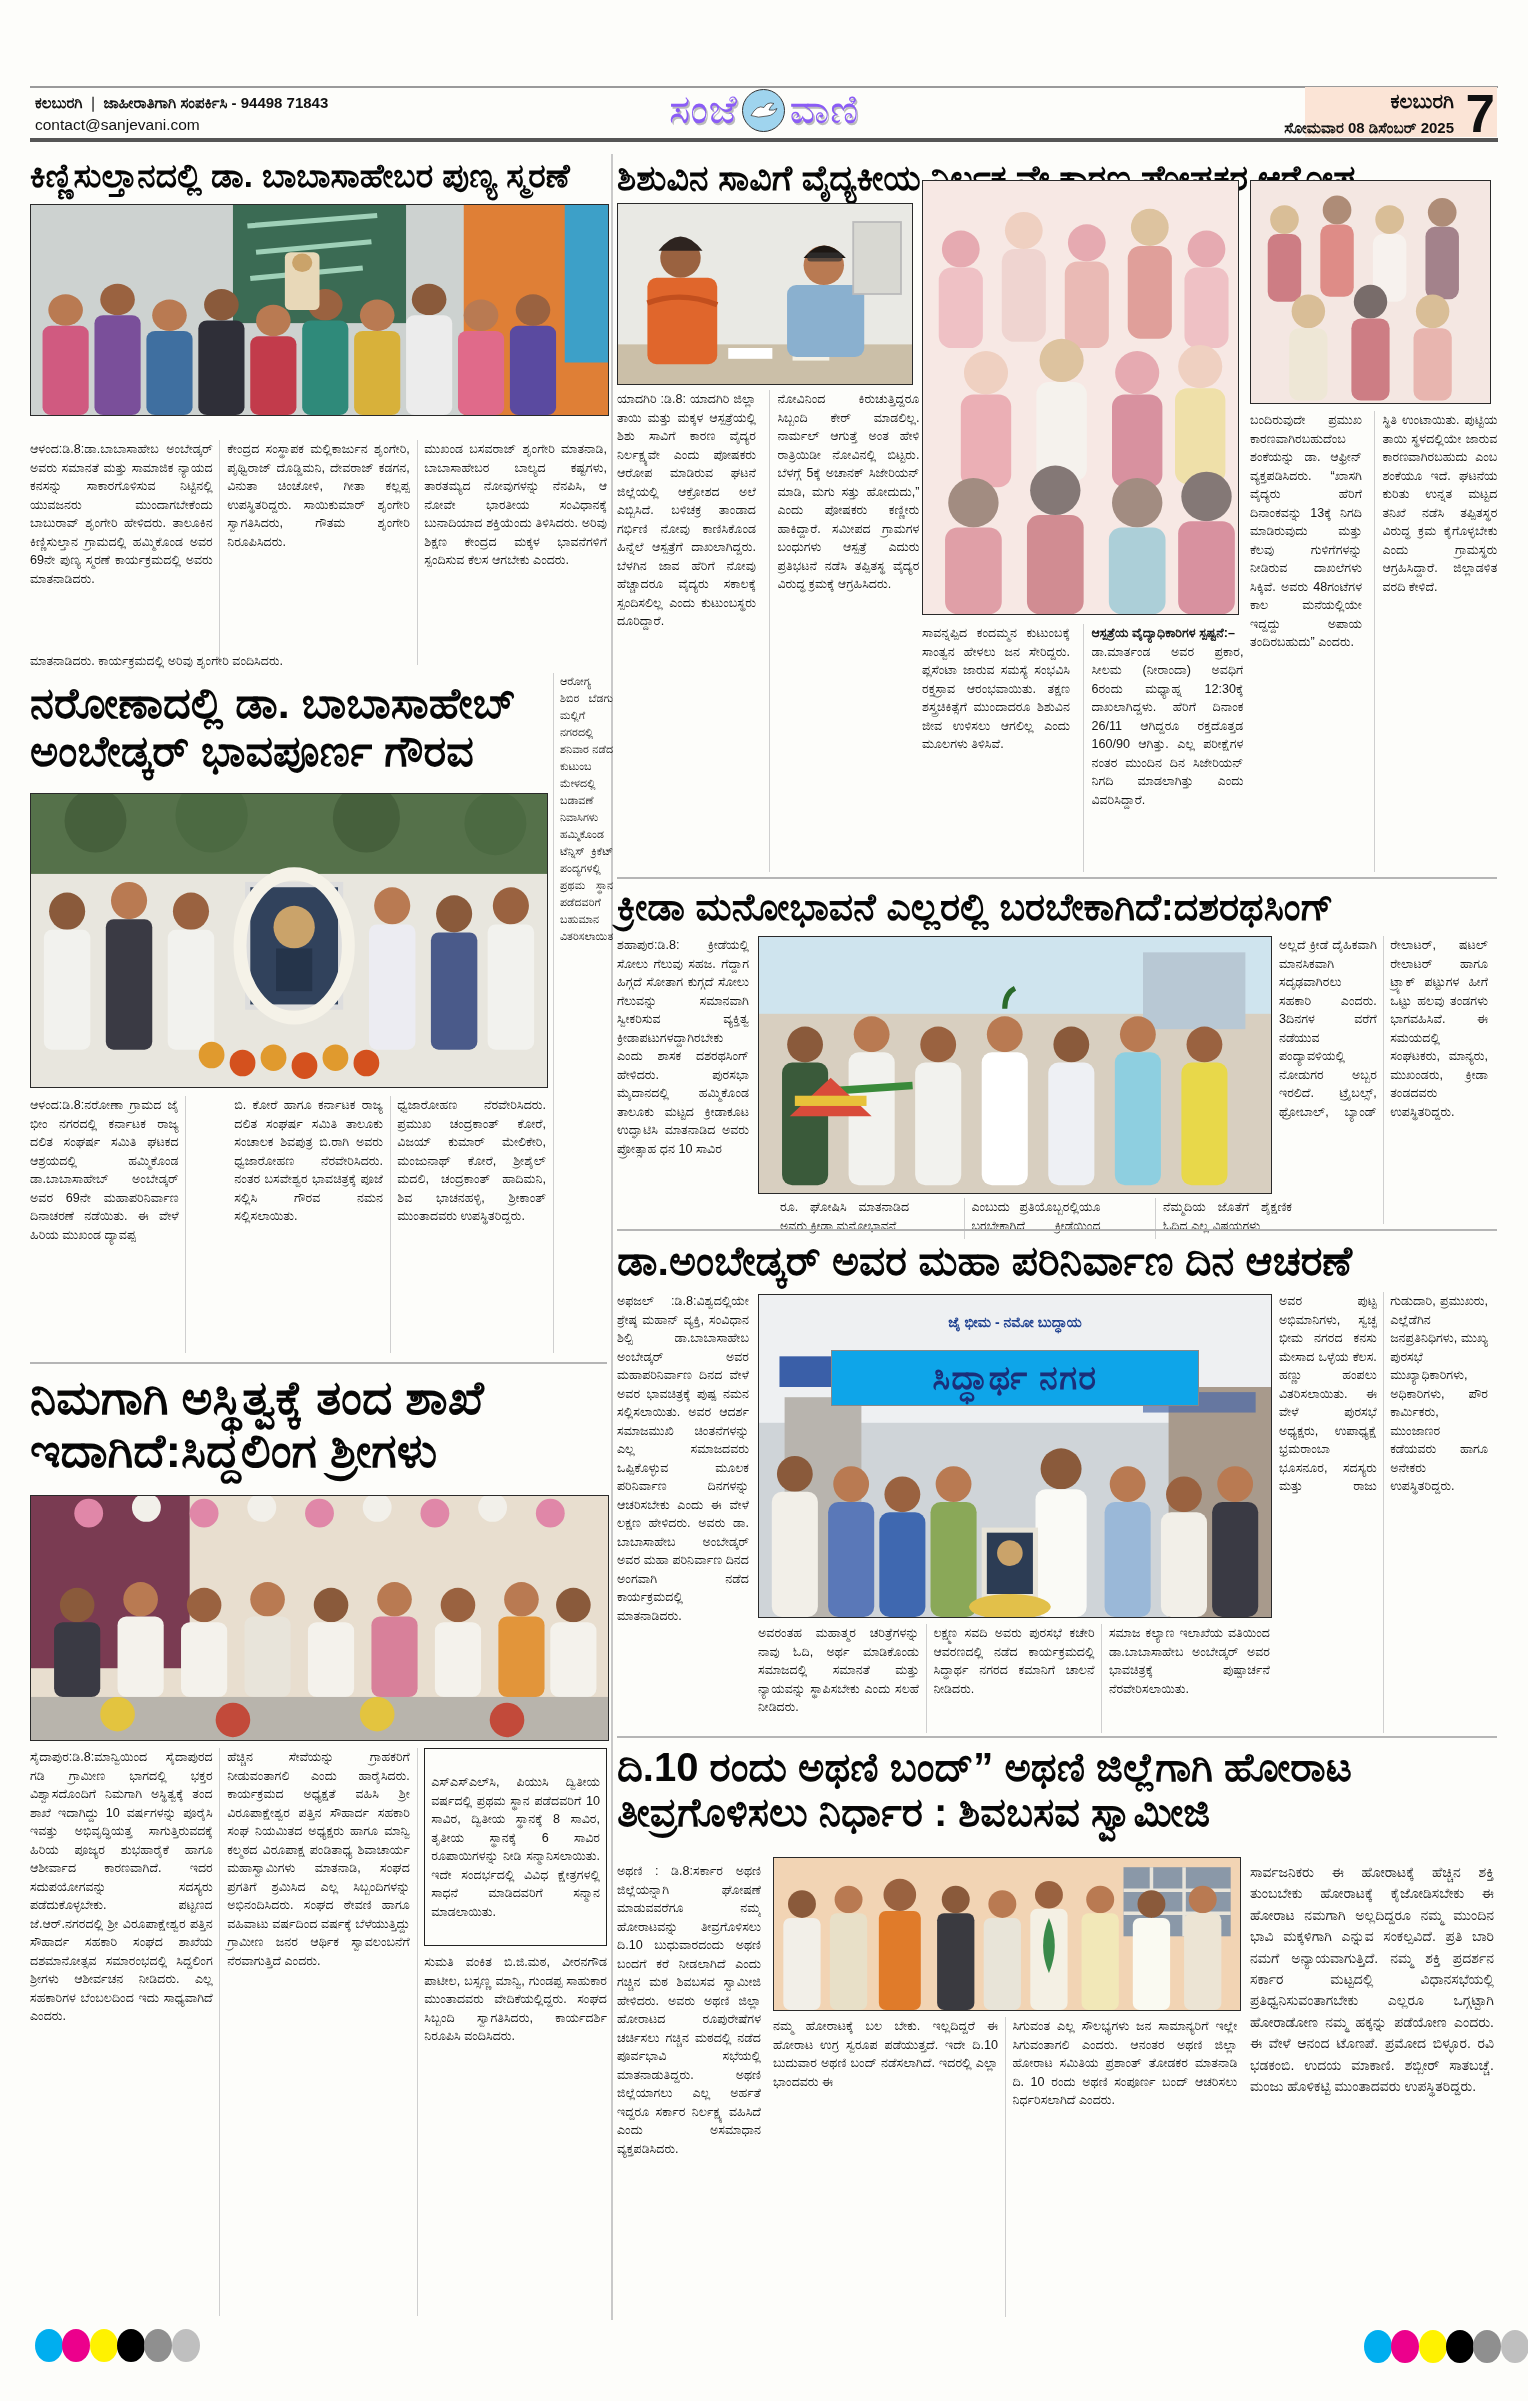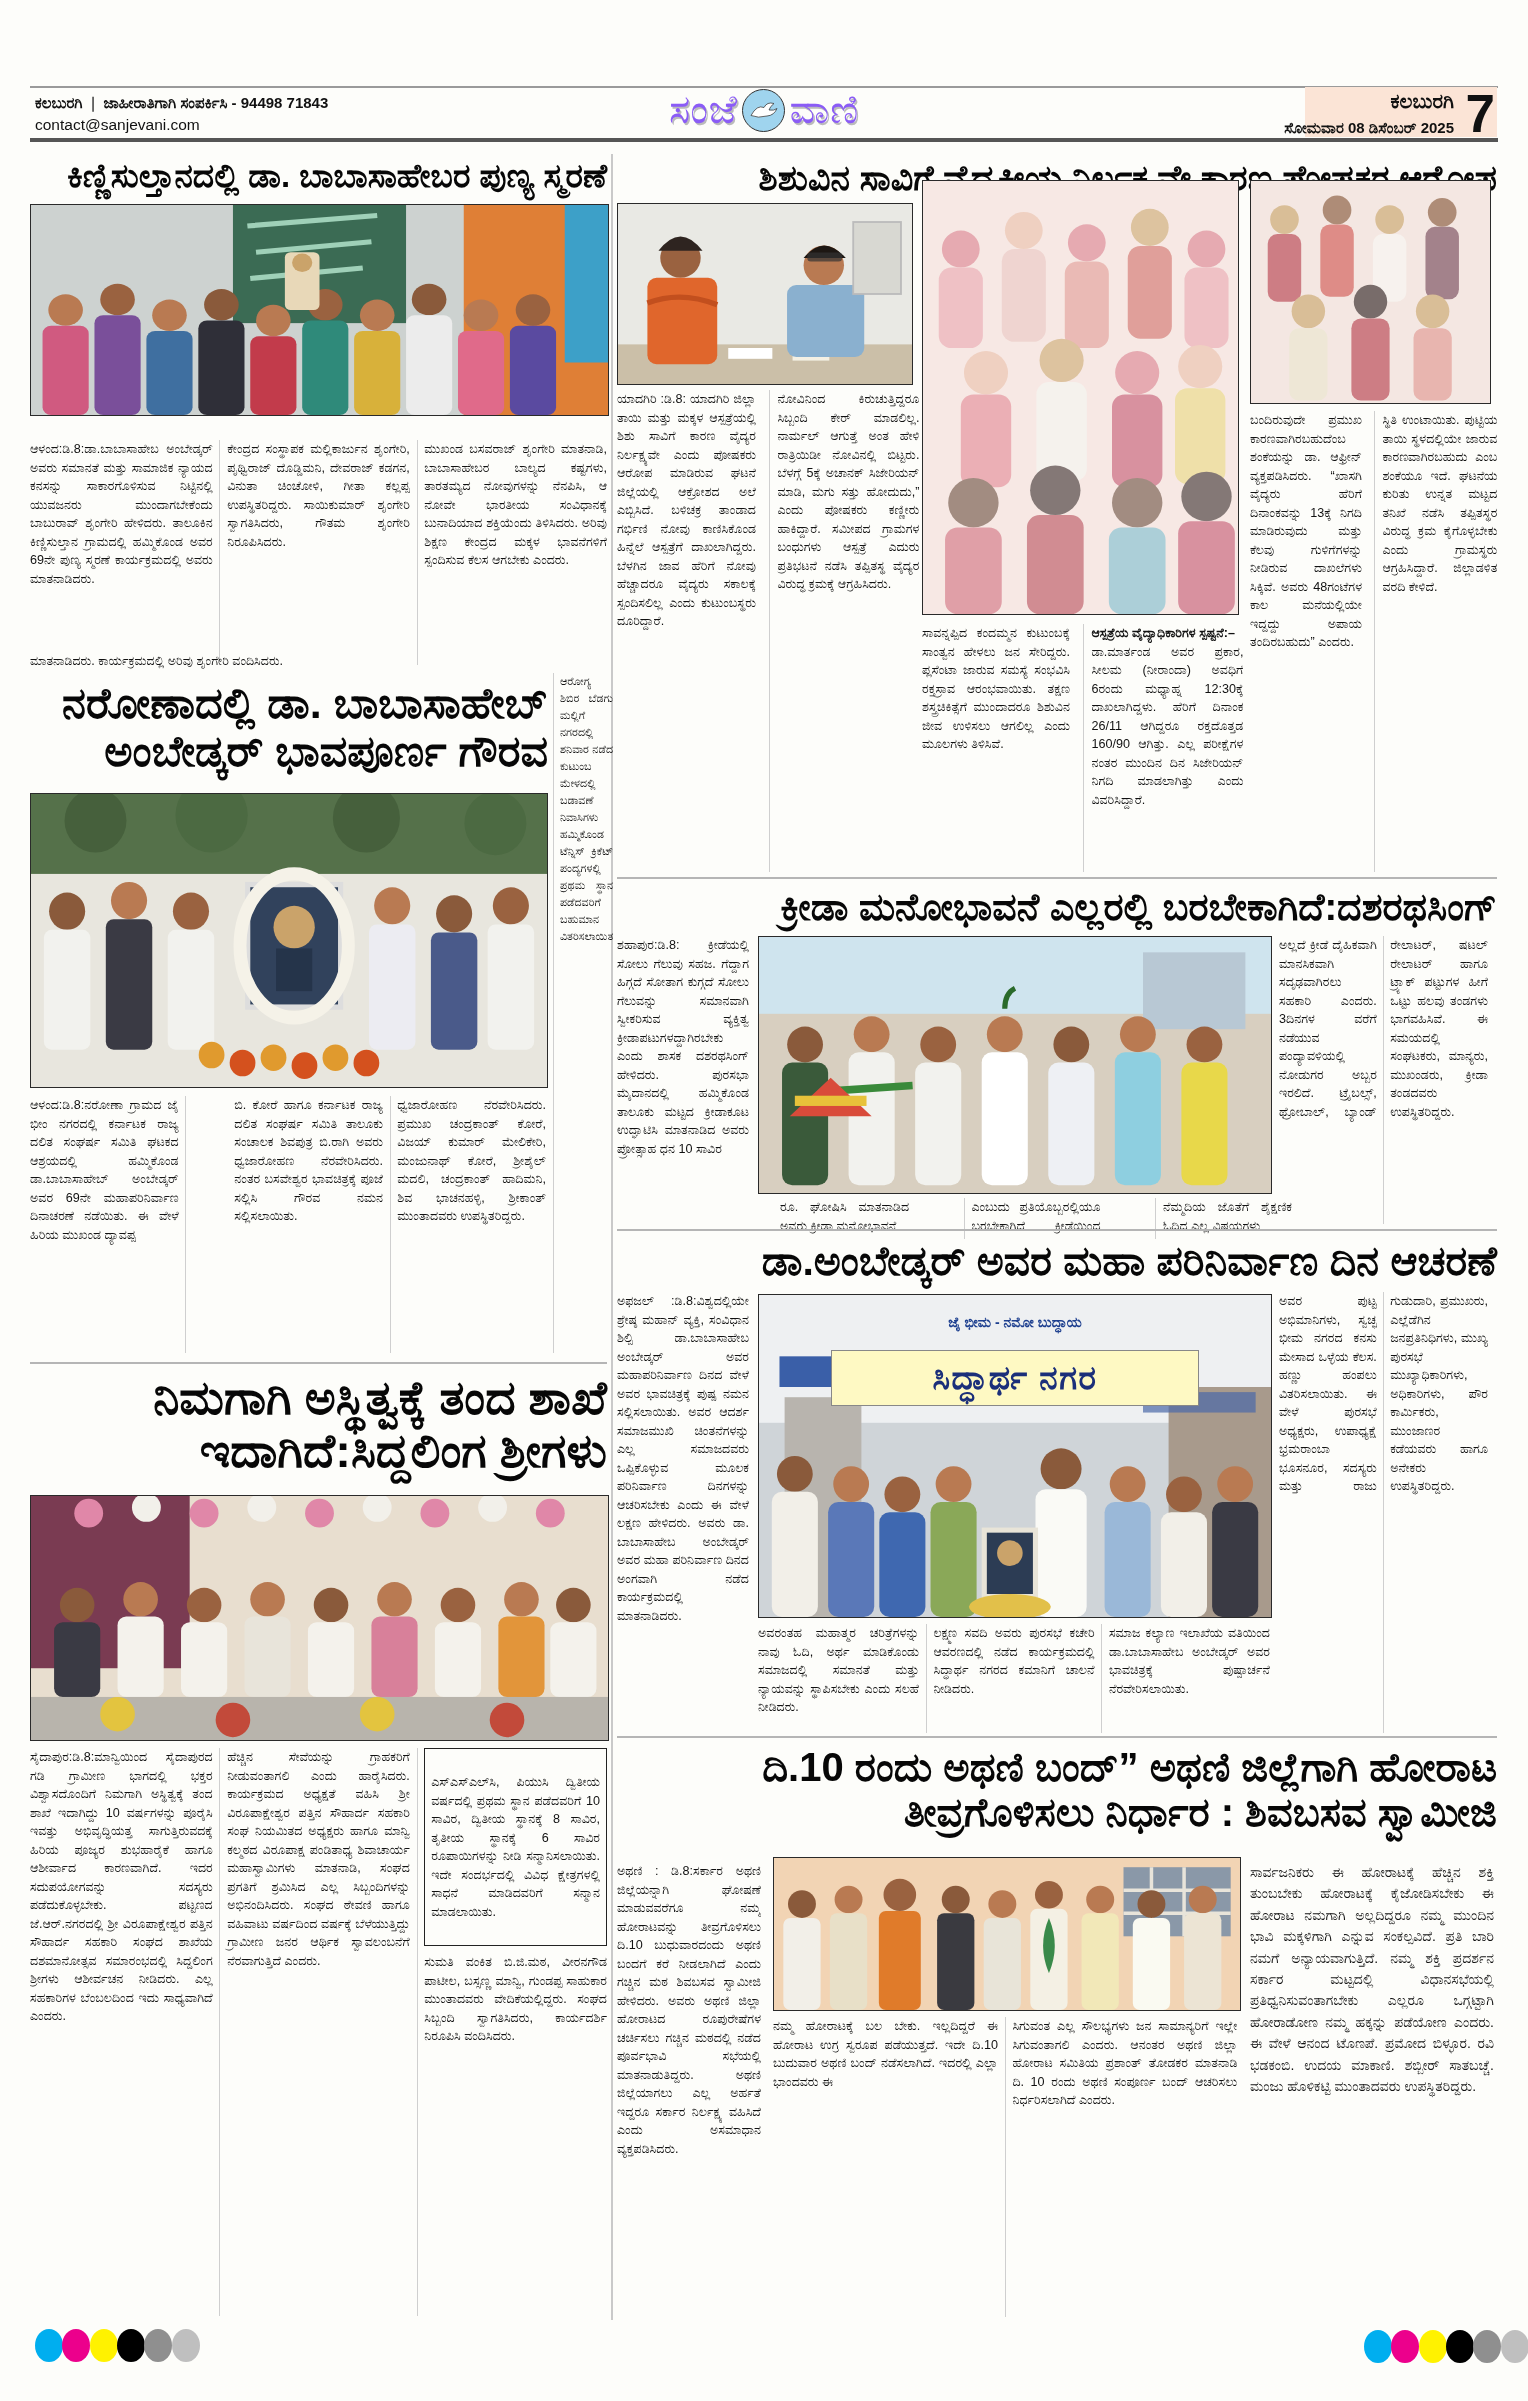--- a/index.html
+++ b/index.html
@@ -18,41 +18,41 @@
      display:inline-flex;align-items:center;justify-content:center;}
   .hdr-right{position:absolute;right:31px;top:87px;width:192px;height:50px;background:#fbe4d6;}
   .hdr-right-txt{position:absolute;right:74px;top:90px;text-align:right;}
   .hdr-city{font-size:20px;font-weight:800;}
   .hdr-date{font-size:15px;font-weight:700;margin-top:6px;}
   .pageno{position:absolute;right:33px;top:83px;font-size:53px;font-weight:900;}
   
   .vline{position:absolute;left:611px;top:154px;width:1.5px;height:2166px;background:#c9c9c9;}
   .hline{position:absolute;height:1.5px;background:#b5b5b5;}
   
-  .headline{position:absolute;font-weight:900;color:#070707;text-align:right;
+  .headline{position:absolute;font-weight:900;color:#070707;text-align:left;
      font-family:"Liberation Sans","DejaVu Sans",sans-serif;letter-spacing:0px;line-height:1.12;}
   
   .photo{position:absolute;border:1.5px solid #2a2a2a;overflow:hidden;background:#ddd;}
   .photo svg{display:block;width:100%;height:100%;}
   
   .cols{position:absolute;display:flex;}
   .col{font-size:12.6px;line-height:18.5px;text-align:justify;overflow:hidden;
        text-justify:inter-word;}
   .col+.col{border-left:0.7px solid #cfcfcf;}
   .colpad{padding:0 6.7px;}
   .cols .col:first-child{padding-left:0;}
   .cols .col:last-child{padding-right:0;}
   .single{position:absolute;font-size:12.6px;line-height:18.5px;text-align:justify;overflow:hidden;}
   .tailline{position:absolute;font-size:12.6px;white-space:nowrap;overflow:hidden;}
   .subhead{font-weight:800;}
   .boxed{border:1.5px solid #222;padding:24px 6px;margin-bottom:7.4px;}
   
   .sign-top{position:absolute;left:0;right:0;top:6%;text-align:center;color:#1d3f8f;
      font-weight:800;font-size:14px;}
-  .sign-main{position:absolute;left:14%;right:14%;top:17%;height:17%;background:#fef9c3;
+  .sign-main{position:absolute;left:14%;right:14%;top:17%;height:17%;background:#0ea5e9;
      border:0.7px solid #888;display:flex;align-items:center;justify-content:center;
      color:#1b2f7a;font-weight:900;font-size:33px;letter-spacing:1.5px;}
   
   .dots{position:absolute;display:flex;}
   .dots span{width:28px;height:33px;border-radius:50%;margin-right:-0.7px;display:block;}
 </style>
 </head>
 <body>
 
 <div class="page">

